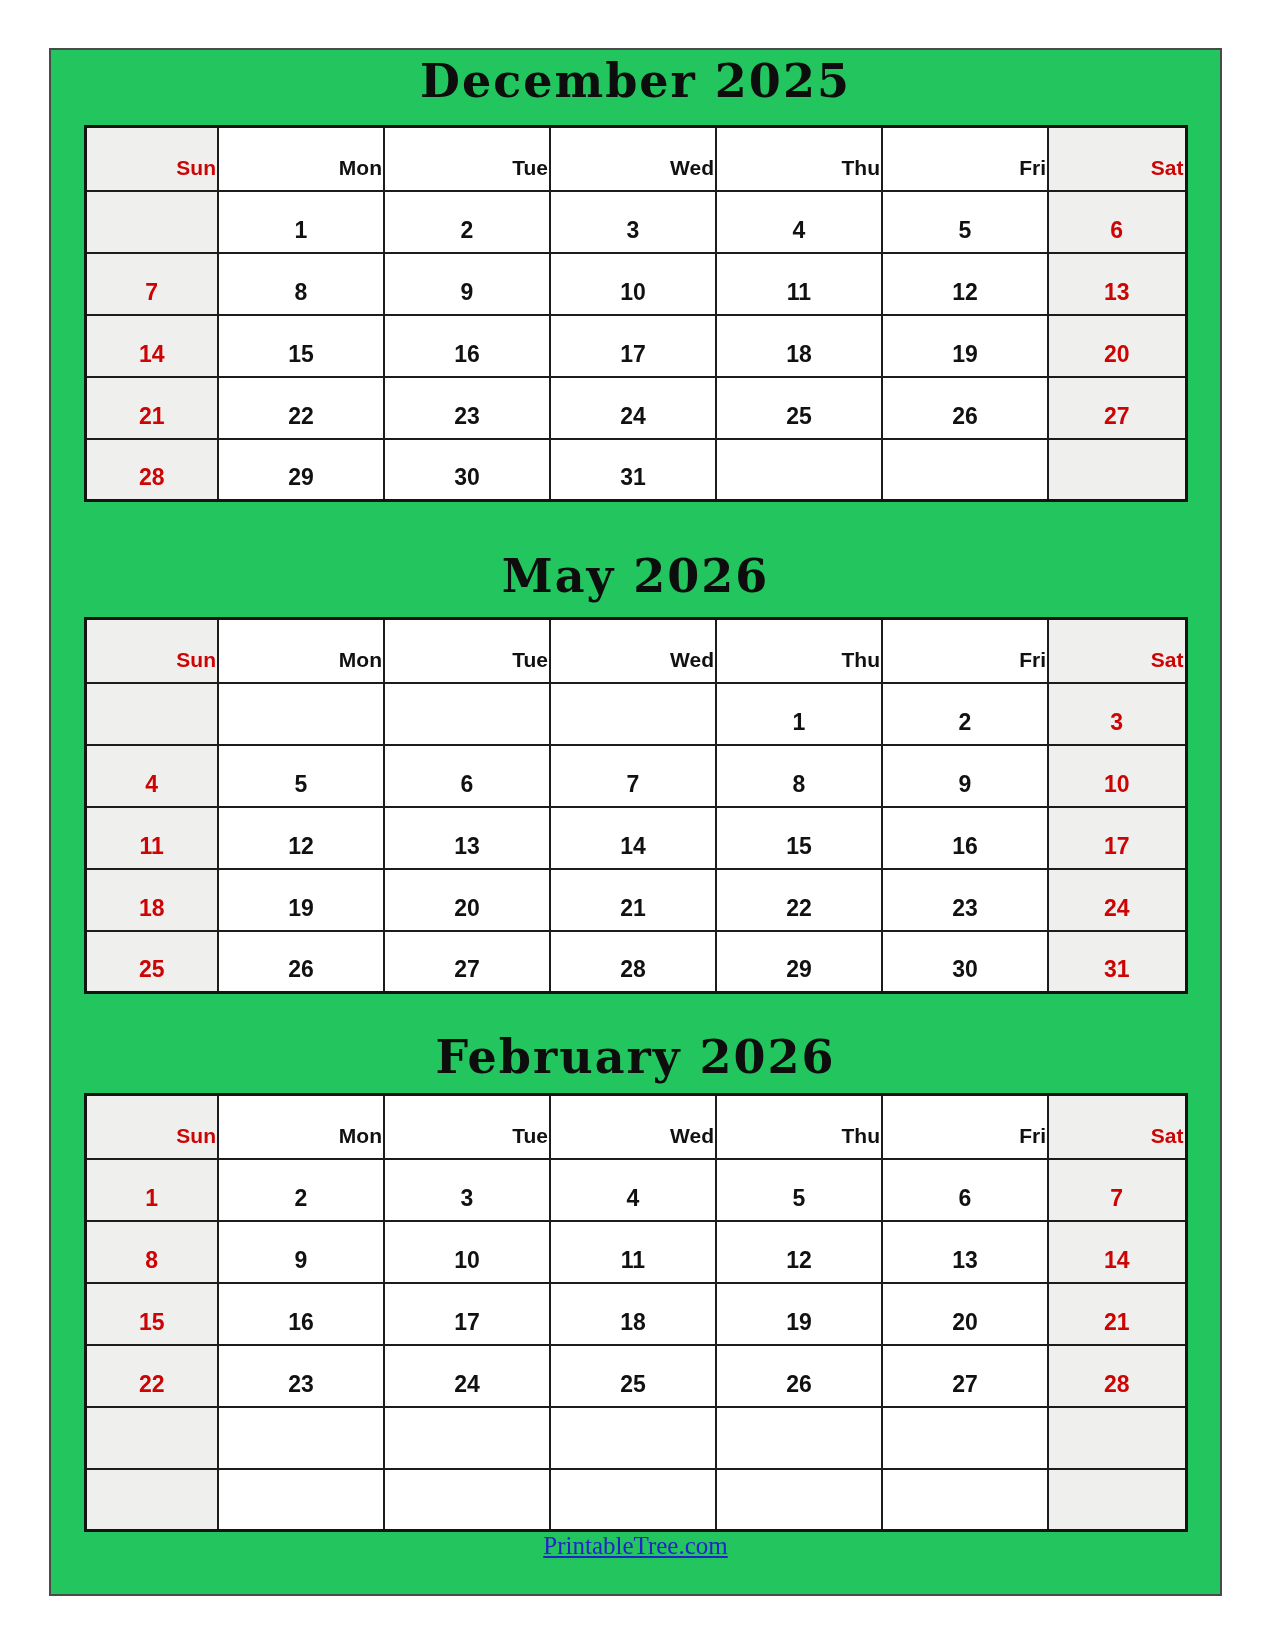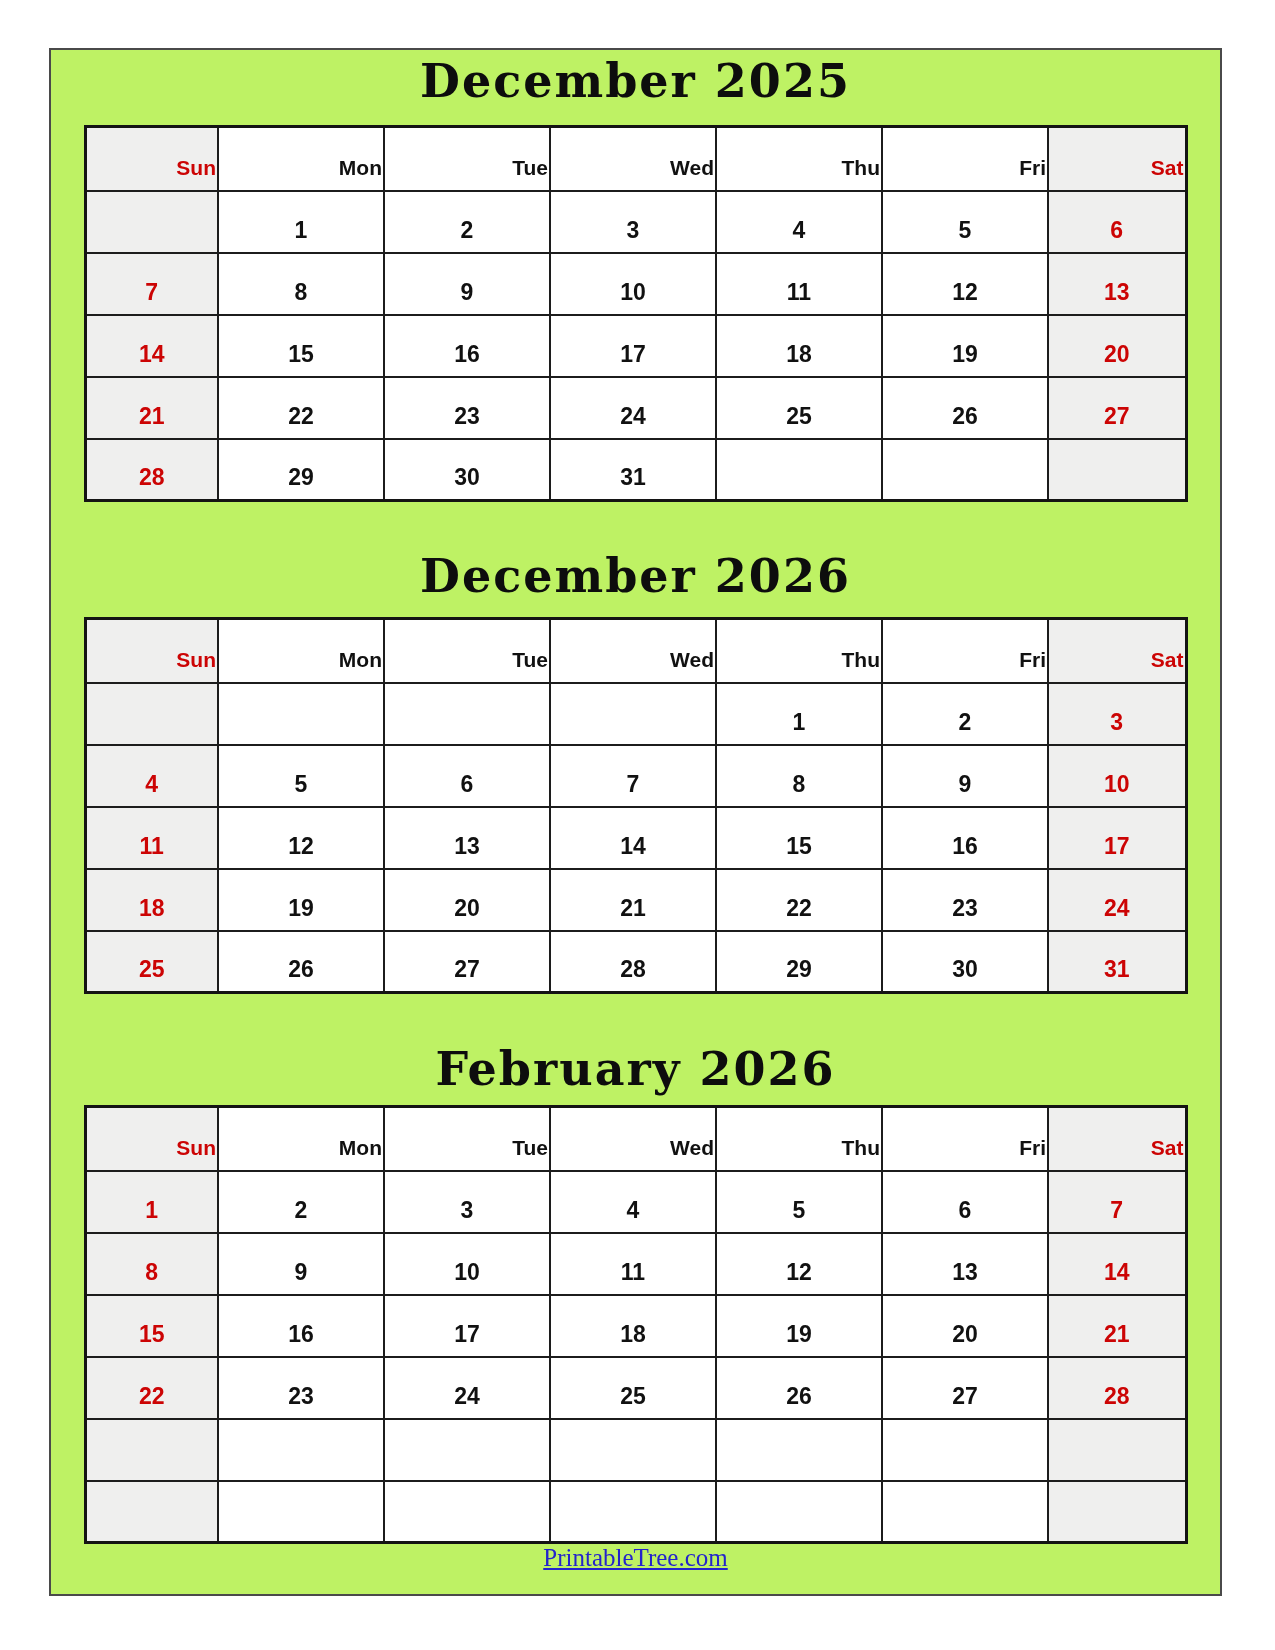--- a/index.html
+++ b/index.html
@@ -14,36 +14,36 @@
     font-family: "Liberation Sans", sans-serif;
   }
   .page-frame {
     position: absolute;
     left: 49px;
     top: 48px;
     width: 1173px;
     height: 1548px;
     border: 2px solid #4a4a4a;
     box-sizing: border-box;
-    background: #bef264;
+    background: #22c55e;
     overflow: hidden;
   }
   .month-section { width: 100%; }
   .month-title {
     text-align: center;
     font-family: "DejaVu Serif", serif;
     font-weight: 800;
     font-size: 46px;
     line-height: 50px;
     color: #0d0d0d;
     letter-spacing: 2px;
   }
   .month-section.s1 .month-title { margin-top: 6px; }
   .month-section.s2 .month-title { margin-top: 49px; }
-  .month-section.s3 .month-title { margin-top: 50px; }
+  .month-section.s3 .month-title { margin-top: 38px; }
 
   table.calendar {
     border-collapse: collapse;
     margin: 0 auto;
     table-layout: fixed;
     border: 3px solid #141414;
     background: #ffffff;
   }
   .month-section.s1 table.calendar { margin-top: 19px; }
   .month-section.s2 table.calendar { margin-top: 16px; }
@@ -162,21 +162,21 @@
             <td>30</td>
             <td>31</td>
             <td></td>
             <td></td>
             <td class="weekend"></td>
           </tr>
         </tbody>
       </table>
     </div>
     <div class="month-section s2">
-      <div class="month-title">December 2026</div>
+      <div class="month-title">May 2026</div>
       <table class="calendar">
         <colgroup>
           <col class="col-sun">
           <col class="col-mid">
           <col class="col-mid">
           <col class="col-mid">
           <col class="col-mid">
           <col class="col-mid">
           <col class="col-sat">
         </colgroup>

